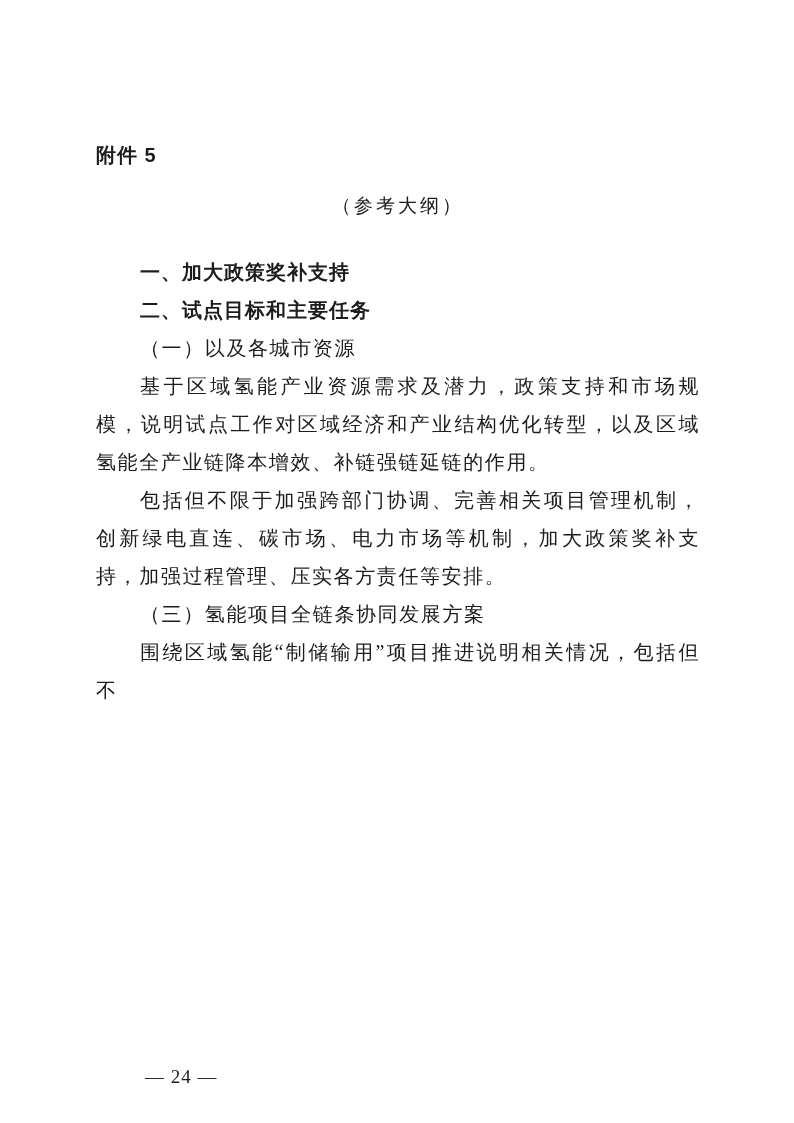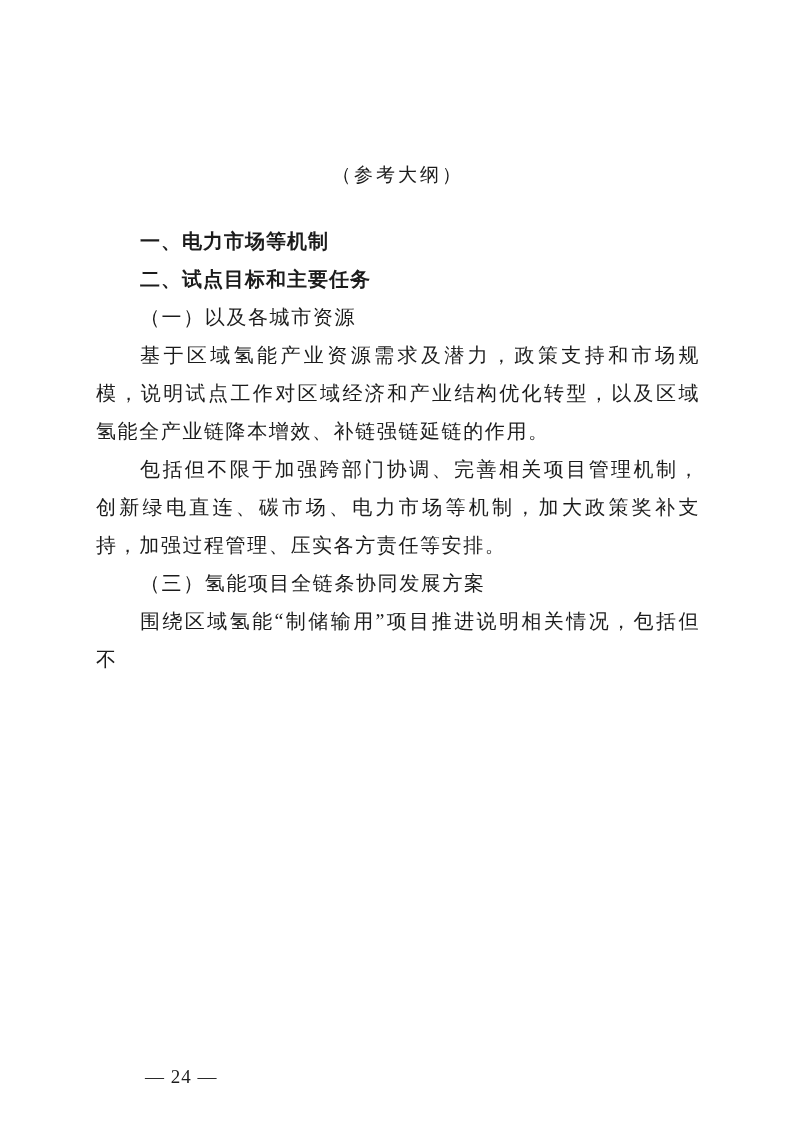--- a/index.html
+++ b/index.html
@@ -25,21 +25,21 @@
   .doc-title {
     margin-top: 14px;
     text-align: center;
     font-family: "Liberation Sans", "DejaVu Sans", sans-serif;
     font-weight: 700;
     font-size: 27px;
     line-height: 36px;
     letter-spacing: 1px;
   }
   .doc-subtitle {
-    margin-top: 21px;
+    margin-top: 28px;
     text-align: center;
     font-size: 19px;
     line-height: 22px;
     letter-spacing: 3px;
     font-family: Liberation Serif, serif;
   }
 
   .doc-body {
     margin-top: 36px;
     font-size: 20px;
@@ -70,27 +70,28 @@
     letter-spacing: 1px;
     white-space: pre;
   }
 </style>
 </head>
 <body>
 
 <div class="page">
   <div class="inner">
 
+    <div class="attachment-label">附件 5</div>
 
 
     <div class="doc-subtitle">（参考大纲）</div>
 
     <div class="doc-body">
 
-      <div class="h1">一、电力市场等机制</div>
+      <div class="h1">一、加大政策奖补支持</div>
 
 
       <div class="h1">二、试点目标和主要任务</div>
 
       <div class="h2">（一）以及各城市资源</div>
 
       <p class="para">基于区域氢能产业资源需求及潜力，政策支持和市场规模，说明试点工作对区域经济和产业结构优化转型，以及区域氢能全产业链降本增效、补链强链延链的作用。</p>
 
 
       <p class="para">包括但不限于加强跨部门协调、完善相关项目管理机制，创新绿电直连、碳市场、电力市场等机制，加大政策奖补支持，加强过程管理、压实各方责任等安排。</p>

